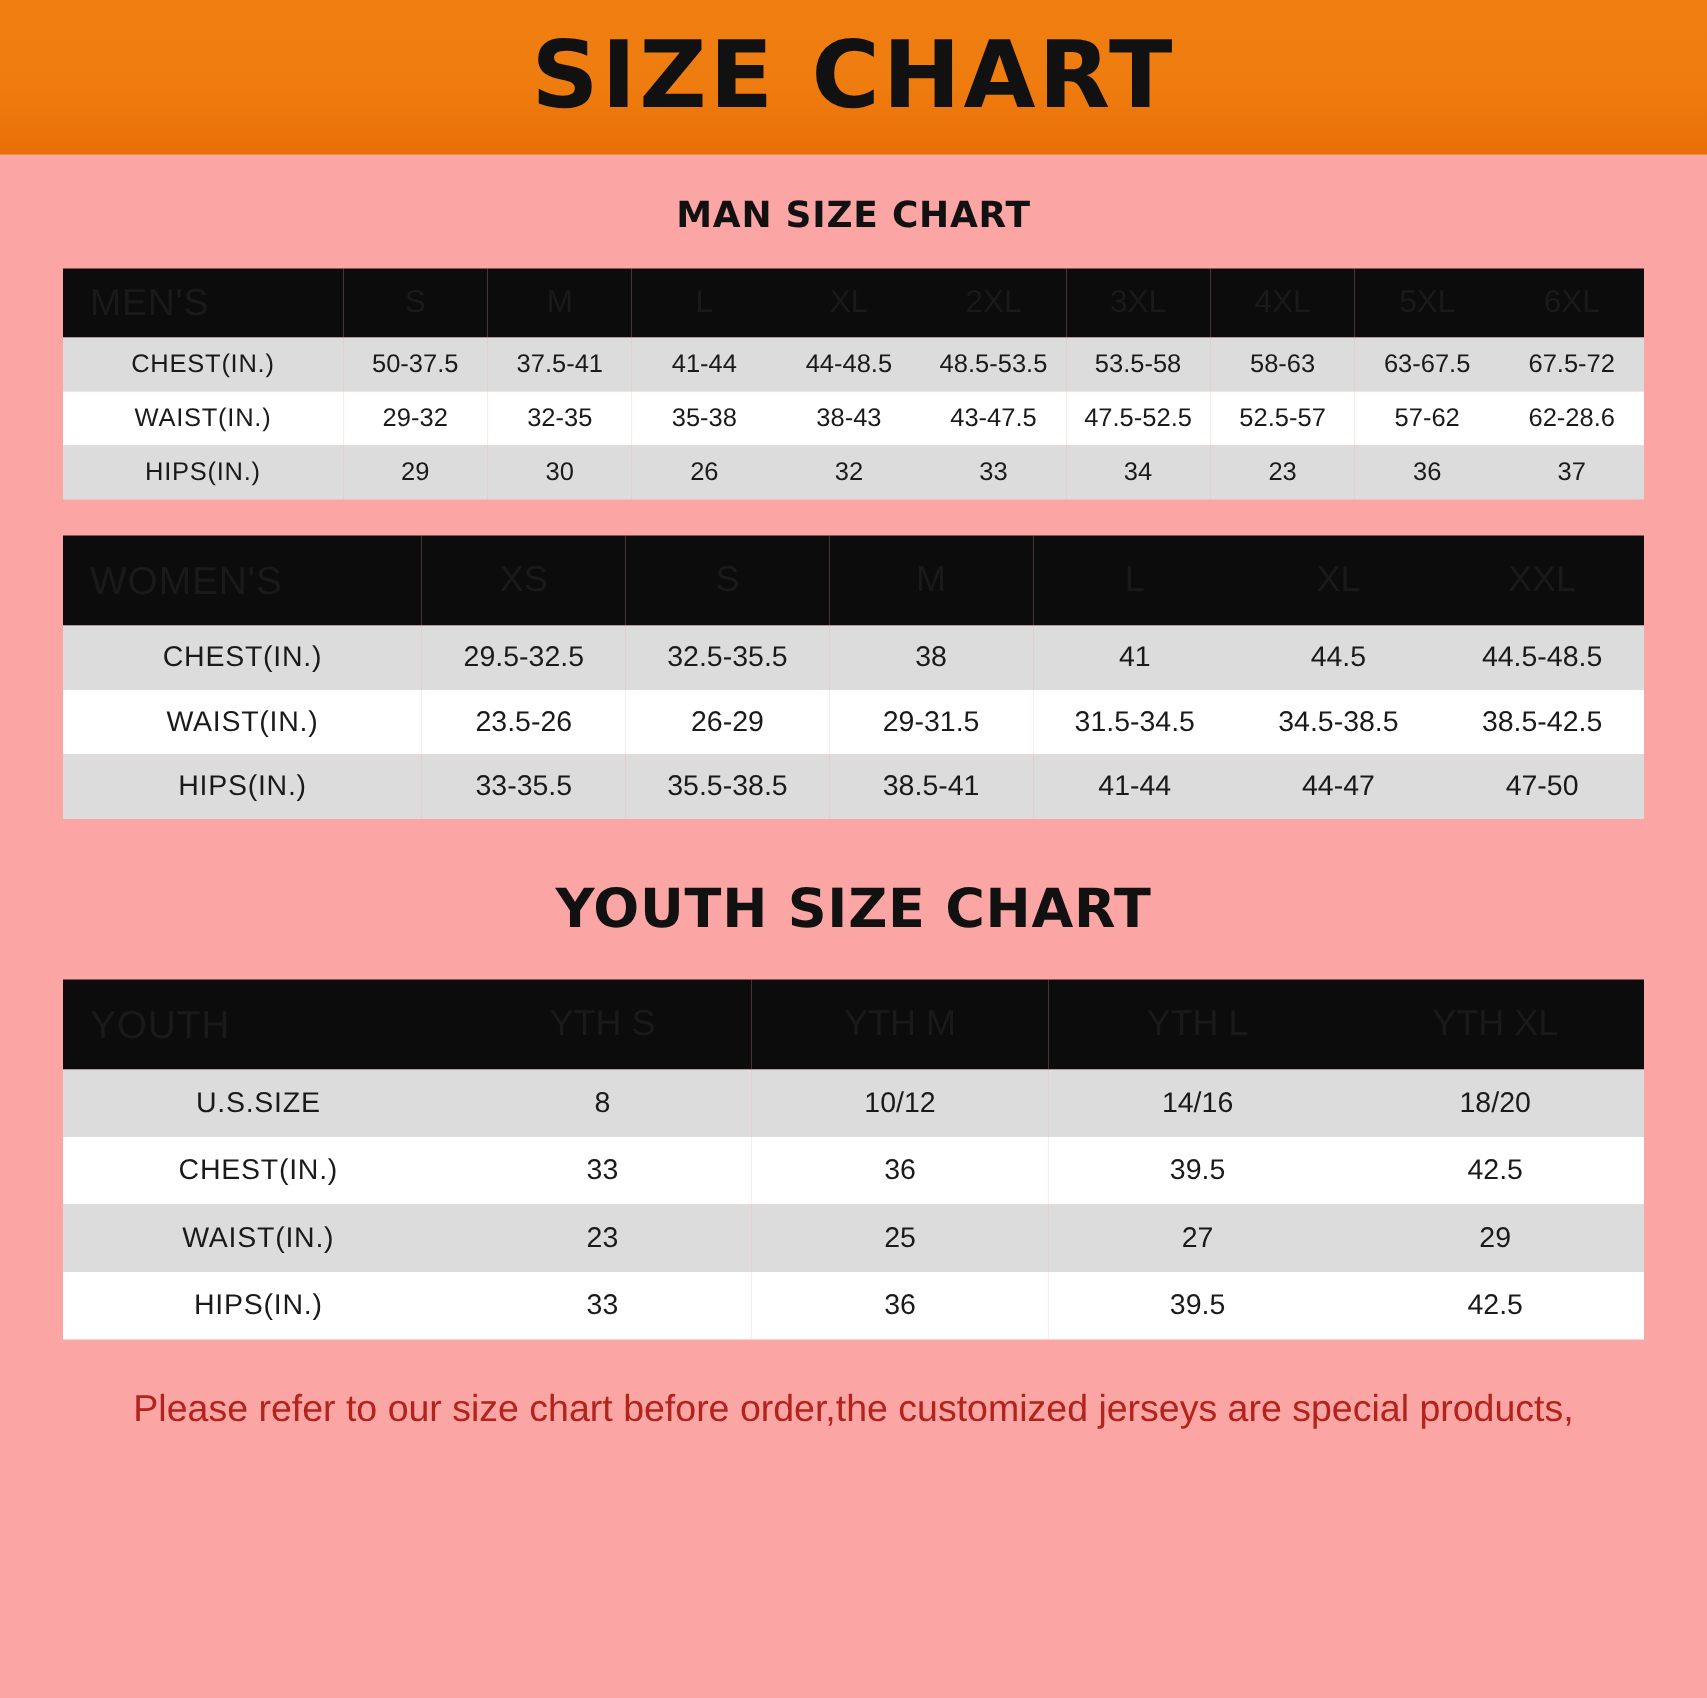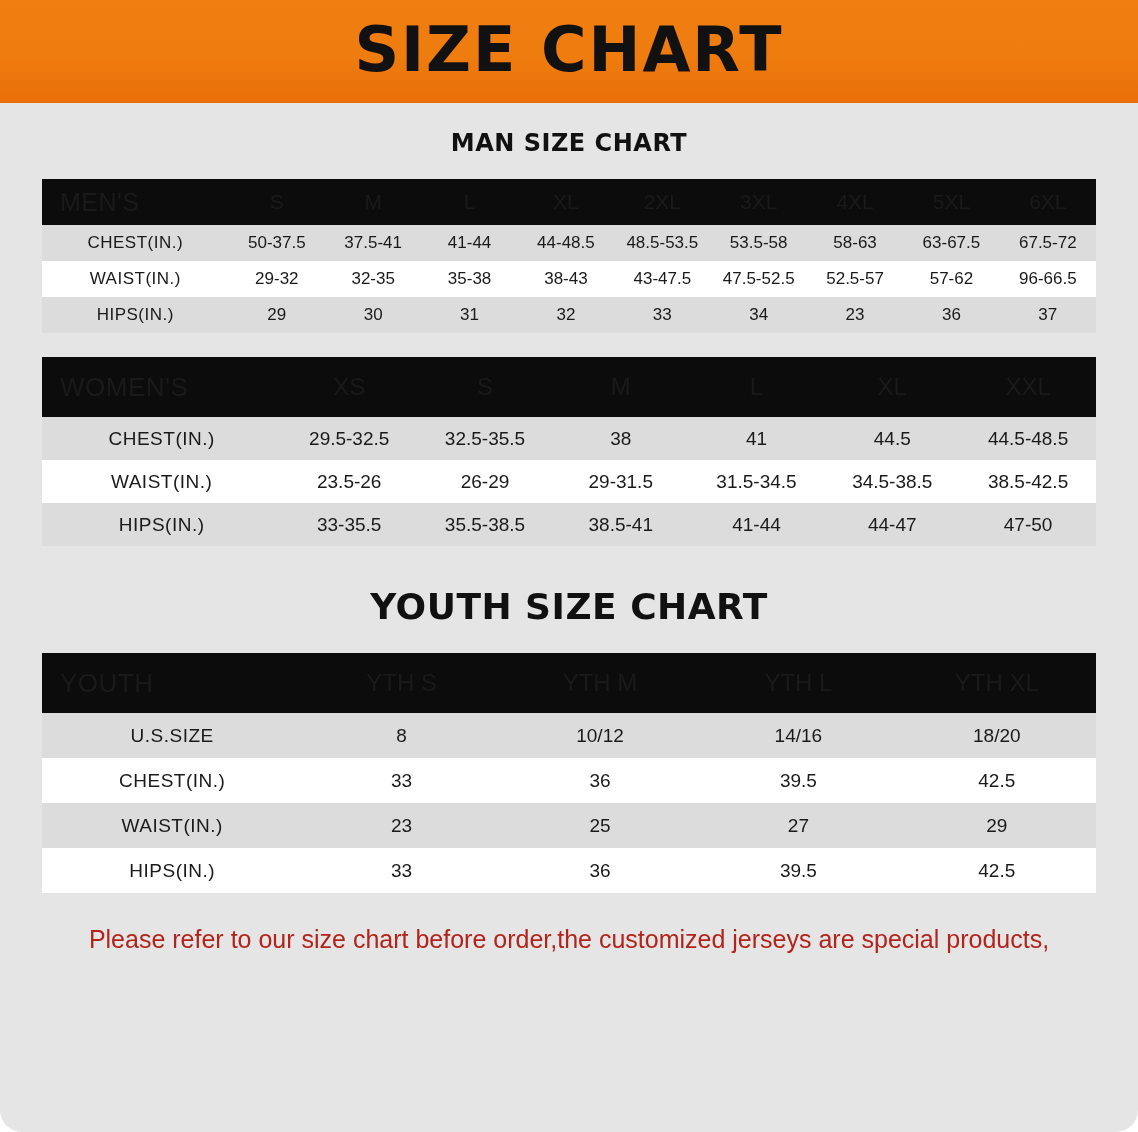--- a/index.html
+++ b/index.html
@@ -11,22 +11,21 @@
     height: 1132px;
     background: #ffffff;
     font-family: "Liberation Sans", sans-serif;
     overflow: hidden;
   }
 
   .page {
     position: relative;
     width: 1138px;
     height: 1132px;
-    background: #e5e5e5;
-    border-radius: 22px;
+    background: #fca5a5;
   }
 
   
   .banner {
     height: 103px;
     background: linear-gradient(180deg, #f07e10 0%, #ef7c0e 55%, #e96f07 100%);
     display: flex;
     align-items: center;
     justify-content: center;
   }
@@ -166,27 +165,27 @@
           <tr class="row-b">
             <td class="rowlabel">WAIST(IN.)</td>
             <td>29-32</td>
             <td>32-35</td>
             <td>35-38</td>
             <td>38-43</td>
             <td>43-47.5</td>
             <td>47.5-52.5</td>
             <td>52.5-57</td>
             <td>57-62</td>
-            <td>96-66.5</td>
+            <td>62-28.6</td>
           </tr>
           <tr class="row-c">
             <td class="rowlabel">HIPS(IN.)</td>
             <td>29</td>
             <td>30</td>
-            <td>31</td>
+            <td>26</td>
             <td>32</td>
             <td>33</td>
             <td>34</td>
             <td>23</td>
             <td>36</td>
             <td>37</td>
           </tr>
         </tbody>
     </table>
   </div>

